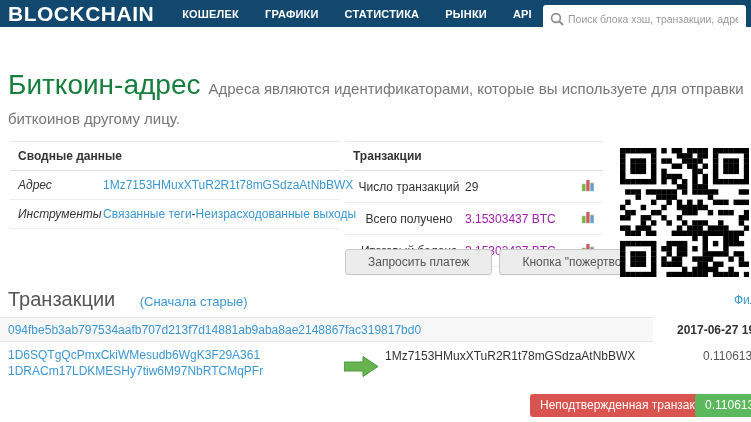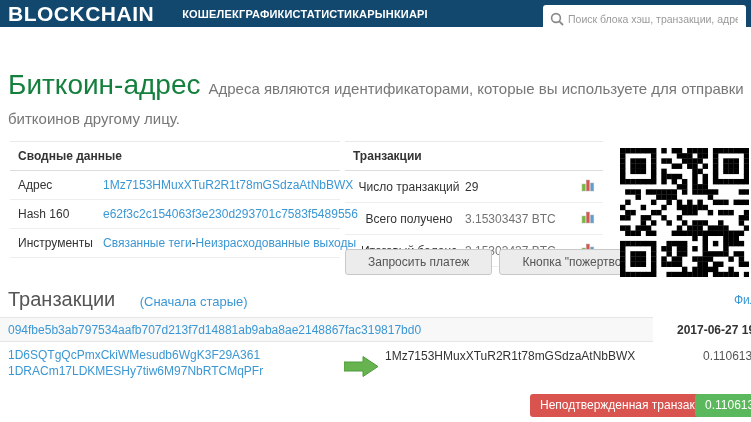--- a/index.html
+++ b/index.html
@@ -4,21 +4,21 @@
 <style>
   * { margin:0; padding:0; box-sizing:border-box; }
   html,body { width:751px; height:422px; overflow:hidden; background:#fff;
               font-family:"Liberation Sans", sans-serif; position:relative; }
 
   
   .navbar { position:absolute; top:0; left:0; width:751px; height:27px;
             background:#12486E; display:flex; align-items:center; }
   .logo { color:#fff; font-weight:bold; font-size:21px; letter-spacing:0.5px;
           margin-left:8px; cursor:pointer; }
-  .nav-items { display:flex; margin-left:28px; }
+  .nav-items { display:flex; margin-left:28px; gap:26px; }
   .nav-item { color:#fff; font-size:11px; font-weight:bold; text-decoration:none;
               letter-spacing:0.2px; cursor:pointer; }
   .searchbox { position:absolute; right:5px; top:5px; width:203px; height:28px;
                background:#fff; border-radius:3px; display:flex; align-items:center; }
   .searchbox svg { margin:0 4px 0 7px; flex:0 0 auto; }
   .searchbox input { border:none; outline:none; width:170px; font-size:10.5px;
                      color:#333; font-family:"Liberation Sans", sans-serif; }
   .searchbox input::placeholder { color:#9a9a9a; }
 
   
@@ -26,26 +26,26 @@
                  font-size:15px; color:#777; line-height:30px; }
   .page-title { font-size:28px; color:#15803d; margin-right:8px; }
 
   
   .panel { position:absolute; font-size:12px; color:#333; }
   .panel .hdr { font-weight:bold; padding:7px 8px; border-top:1px solid #e9e9e9;
                 border-bottom:1px solid #ddd; }
   .panel .row { display:flex; align-items:center; padding:7px 8px;
                 border-bottom:1px solid #eee; white-space:nowrap; }
   .panel-summary { left:10px; top:141px; width:330px; }
-  .panel-summary .lbl { width:85px; flex:0 0 auto; color:#333; }
+  .panel-summary .lbl { width:85px; flex:0 0 auto; color:#333;font-style:italic; }
   .panel-tx { left:345px; top:141px; width:258px; }
   .panel-tx .lbl { width:112px; flex:0 0 auto;text-align:center; }
   .panel-tx .chart-ic { margin-left:auto; cursor:pointer; }
   a.lnk { color:#3b97d3; text-decoration:none; cursor:pointer; }
-  .green { color:#737373; }
+  .green { color:#a21caf; }
 
   
   .btn-row { position:absolute; left:345px; top:249px; display:flex; gap:7px; }
   .btn { background:#ececec; border:1px solid #c8c8c8; border-radius:3px;
          color:#555; font-size:12px; padding:5px 22px; cursor:pointer;
          font-family:"Liberation Sans", sans-serif; }
 
   
   .qr { position:absolute; left:620px; top:148px; width:129px; height:129px;
         background:#fff; }
@@ -97,24 +97,20 @@
   </div>
 </div>
 
 <p class="title-block"><span class="page-title">Биткоин-адрес</span><span>Адреса являются идентификаторами, которые вы используете для отправки биткоинов другому лицу.</span></p>
 
 <div class="panel panel-summary">
   <div class="hdr">Сводные данные</div>
   <div class="row">
     <span class="lbl">Адрес</span>
     <a class="lnk">1Mz7153HMuxXTuR2R1t78mGSdzaAtNbBWX</a>
-  </div>
-  <div class="row">
-    <span class="lbl">Hash 160</span>
-    <a class="lnk">e62f3c2c154063f3e230d293701c7583f5489556</a>
   </div>
   <div class="row">
     <span class="lbl">Инструменты</span>
     <a class="lnk">Связанные теги</a>
       <span class="lnk"> - </span>
       <a class="lnk">Неизрасходованные выходы</a>
   </div>
 </div>
 
 <div class="panel panel-tx">

